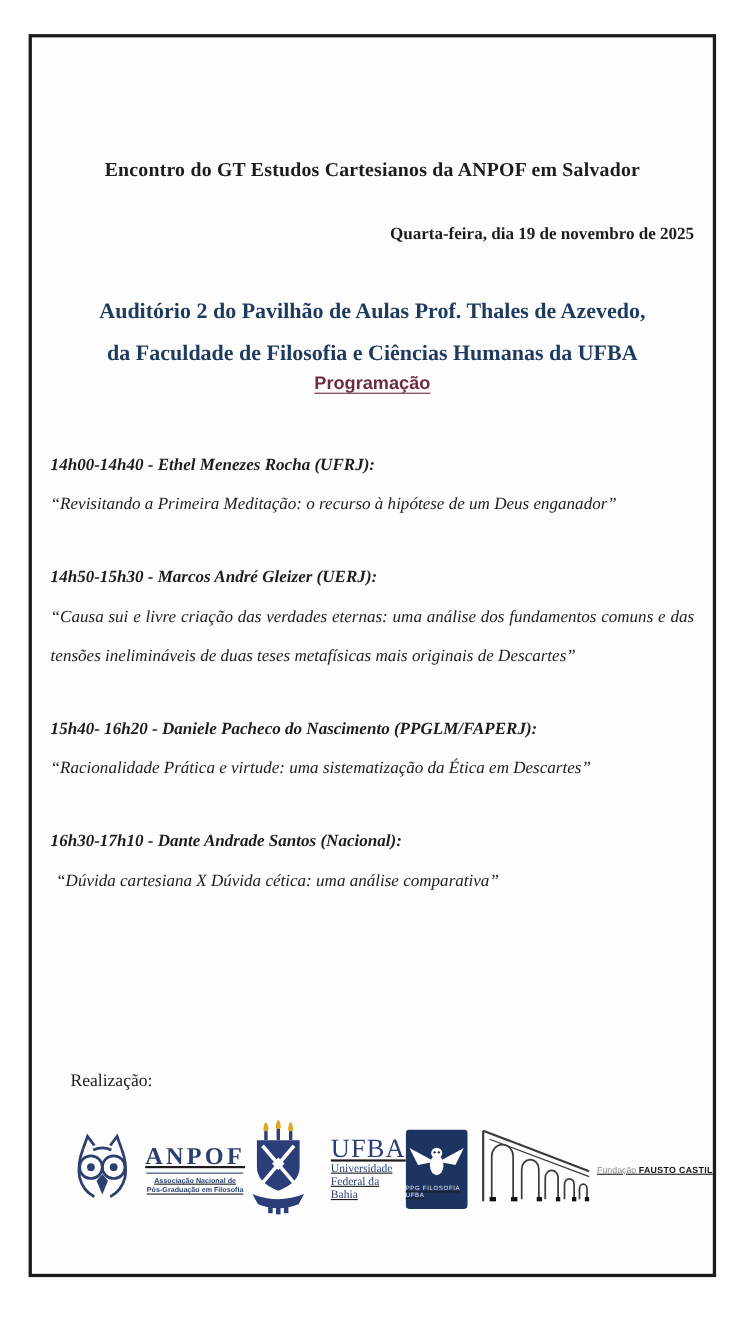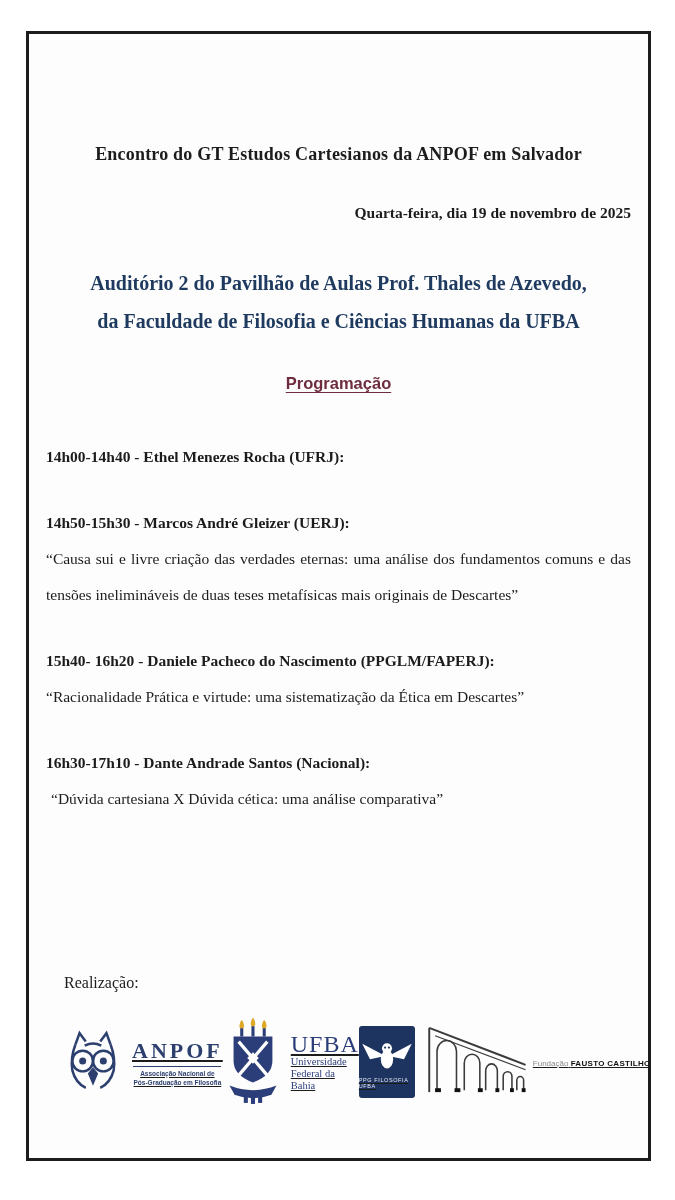--- a/index.html
+++ b/index.html
@@ -34,33 +34,32 @@
   }
   .venue {
     margin-top: 42px;
     text-align: center;
     font-size: 20px;
     font-weight: bold;
     color: #1f3a5f;
     line-height: 38px;
   }
   .section-heading {
-    margin-top: 34px;
     text-align: center;
   }
   .section-heading span {
     font-family: "Liberation Sans", "DejaVu Sans", sans-serif;
     font-size: 16.5px;
     font-weight: bold;
     color: #6e2c3e;
     text-decoration: underline;
     text-underline-offset: 3px;
   }
   .program { margin-top: 46px; }
-  .session { margin-bottom: 30px; }
+  .session { margin-bottom: 30px; font-style: italic; }
   .session-header {
     font-size: 15.5px;
     font-weight: bold;
     line-height: 36px;
   }
   .session-title {
     font-size: 15.5px;
     line-height: 36px;
     text-align: justify;
   }
@@ -92,21 +91,21 @@
     margin-top: 2px;
     padding-top: 2px;
     font-family: "Liberation Sans", sans-serif;
     font-weight: bold;
     font-size: 6.5px;
     color: #2c3f6e;
     text-align: center;
     line-height: 9px;
   }
   
-  .logo-ufba { display: flex; align-items: center; gap: 6px; }
+  .logo-ufba { display: flex; align-items: center; gap: 16px; }
   .ufba-text-block { color: #2c3e7a; }
   .ufba-word { font-size: 24px; font-weight: normal; letter-spacing: 1px; line-height: 24px; }
   .ufba-sub { font-size: 10.5px; line-height: 12px; }
   
   .logo-ppg {
     width: 74px; height: 72px;
     background: #1d3461;
     border-radius: 3px;
     display: flex; flex-direction: column;
     align-items: center; justify-content: center;
@@ -143,20 +142,21 @@
     <div>da Faculdade de Filosofia e Ciências Humanas da UFBA</div>
   </div>
 
   <div class="section-heading">
     <span>Programação</span>
   </div>
 
   <div class="program">
     <div class="session">
       <div class="session-header">14h00-14h40 - Ethel Menezes Rocha (UFRJ):</div>
+      <div class="session-title">“Revisitando a Primeira Meditação: o recurso à hipótese de um Deus enganador”</div>
     </div>
     <div class="session">
       <div class="session-header">14h50-15h30 - Marcos André Gleizer (UERJ):</div>
       <div class="session-title">“Causa sui e livre criação das verdades eternas: uma análise dos fundamentos comuns e das tensões inelimináveis de duas teses metafísicas mais originais de Descartes”</div>
     </div>
     <div class="session">
       <div class="session-header">15h40- 16h20 - Daniele Pacheco do Nascimento (PPGLM/FAPERJ):</div>
       <div class="session-title">“Racionalidade Prática e virtude: uma sistematização da Ética em Descartes”</div>
     </div>
     <div class="session">

